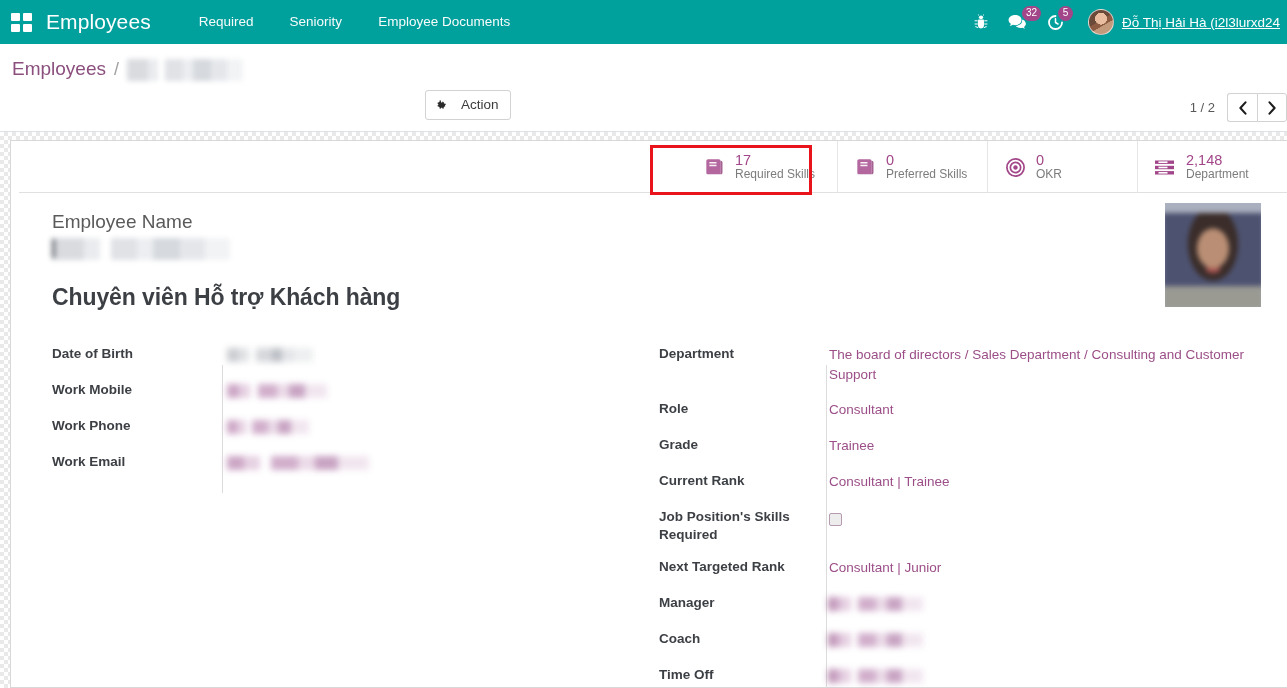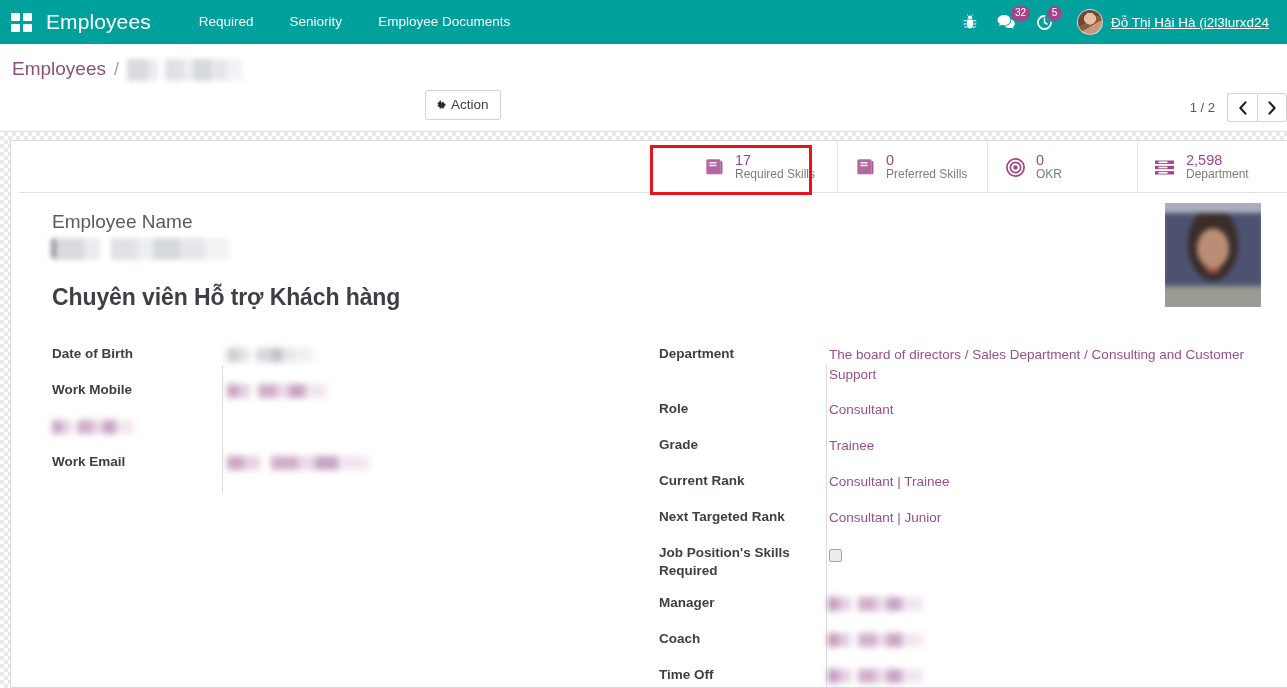--- a/index.html
+++ b/index.html
@@ -50,21 +50,21 @@
     cursor: pointer;
     white-space: nowrap;
     opacity: 0.97;
   }
   .nav-right {
     position: absolute;
     right: 0; top: 0;
     height: 44px;
     display: flex;
     align-items: center;
-    padding-right: 12px;
+    padding-right: 1px;
   }
   .nav-icon-wrap {
     position: relative;
     height: 44px;
     display: flex; align-items: center;
     padding: 0 10px;
     cursor: pointer;
   }
   .badge {
     position: absolute;
@@ -151,21 +151,21 @@
   .cp-buttons {
     position: absolute;
     left: 425px;
     top: 88px;
     transform: translateY(-100%);
     padding-bottom: 12px;
   }
   .btn-action {
     display: inline-flex;
     align-items: center;
-    gap: 4px;
+    gap: 14px;
     background: #ffffff;
     border: 1px solid #d2d2d2;
     border-radius: 3px;
     padding: 5px 11px 5px 9px;
     font-size: 13.5px;
     color: #3c3c3c;
     cursor: pointer;
     line-height: 18px;
   }
   .gear {
@@ -569,21 +569,21 @@
           <svg width="22" height="17" viewBox="0 0 22 17">
             <rect x="1" y="1.5" width="19" height="3.4" fill="#a24689"></rect>
             <rect x="1" y="6.8" width="19" height="3.4" fill="#a24689"></rect>
             <rect x="1" y="12.1" width="19" height="3.4" fill="#a24689"></rect>
             <rect x="4.5" y="2.4" width="9" height="1.6" fill="#ffffff"></rect>
             <rect x="4.5" y="7.7" width="9" height="1.6" fill="#ffffff"></rect>
             <rect x="4.5" y="13" width="9" height="1.6" fill="#ffffff"></rect>
           </svg>
         </span>
         <span class="stat-text">
-          <span class="stat-value">2,598</span>
+          <span class="stat-value">2,148</span>
           <span class="stat-label">Department</span>
         </span>
       </div>
     </div>
 
     <div class="red-highlight"></div>
 
     <div class="form-body">
 
       <div class="photo-box">
@@ -608,20 +608,21 @@
               <span class="redact-val gray" style="width:86px"></span>
             </div>
           </div>
           <div class="frow">
             <div class="flabel">Work Mobile</div>
             <div class="fvalue">
               <span class="redact-val pink" style="width:100px"></span>
             </div>
           </div>
           <div class="frow">
+            <div class="flabel">Work Phone</div>
             <div class="fvalue">
               <span class="redact-val pink" style="width:82px"></span>
             </div>
           </div>
           <div class="frow">
             <div class="flabel">Work Email</div>
             <div class="fvalue">
               <span class="redact-val pink" style="width:142px"></span>
             </div>
           </div>
@@ -646,29 +647,29 @@
               <a>Trainee</a>
             </div>
           </div>
           <div class="frow">
             <div class="flabel">Current Rank</div>
             <div class="fvalue">
               <a>Consultant | Trainee</a>
             </div>
           </div>
           <div class="frow">
+            <div class="flabel">Job Position's Skills Required</div>
+            <div class="fvalue">
+              <span class="checkbox-ro"></span>
+            </div>
+          </div>
+          <div class="frow">
             <div class="flabel">Next Targeted Rank</div>
             <div class="fvalue">
               <a>Consultant | Junior</a>
-            </div>
-          </div>
-          <div class="frow">
-            <div class="flabel">Job Position's Skills Required</div>
-            <div class="fvalue">
-              <span class="checkbox-ro"></span>
             </div>
           </div>
           <div class="frow">
             <div class="flabel">Manager</div>
             <div class="fvalue">
               <span class="redact-val pink lead wrap" style="width:94px"></span>
             </div>
           </div>
           <div class="frow">
             <div class="flabel">Coach</div>

